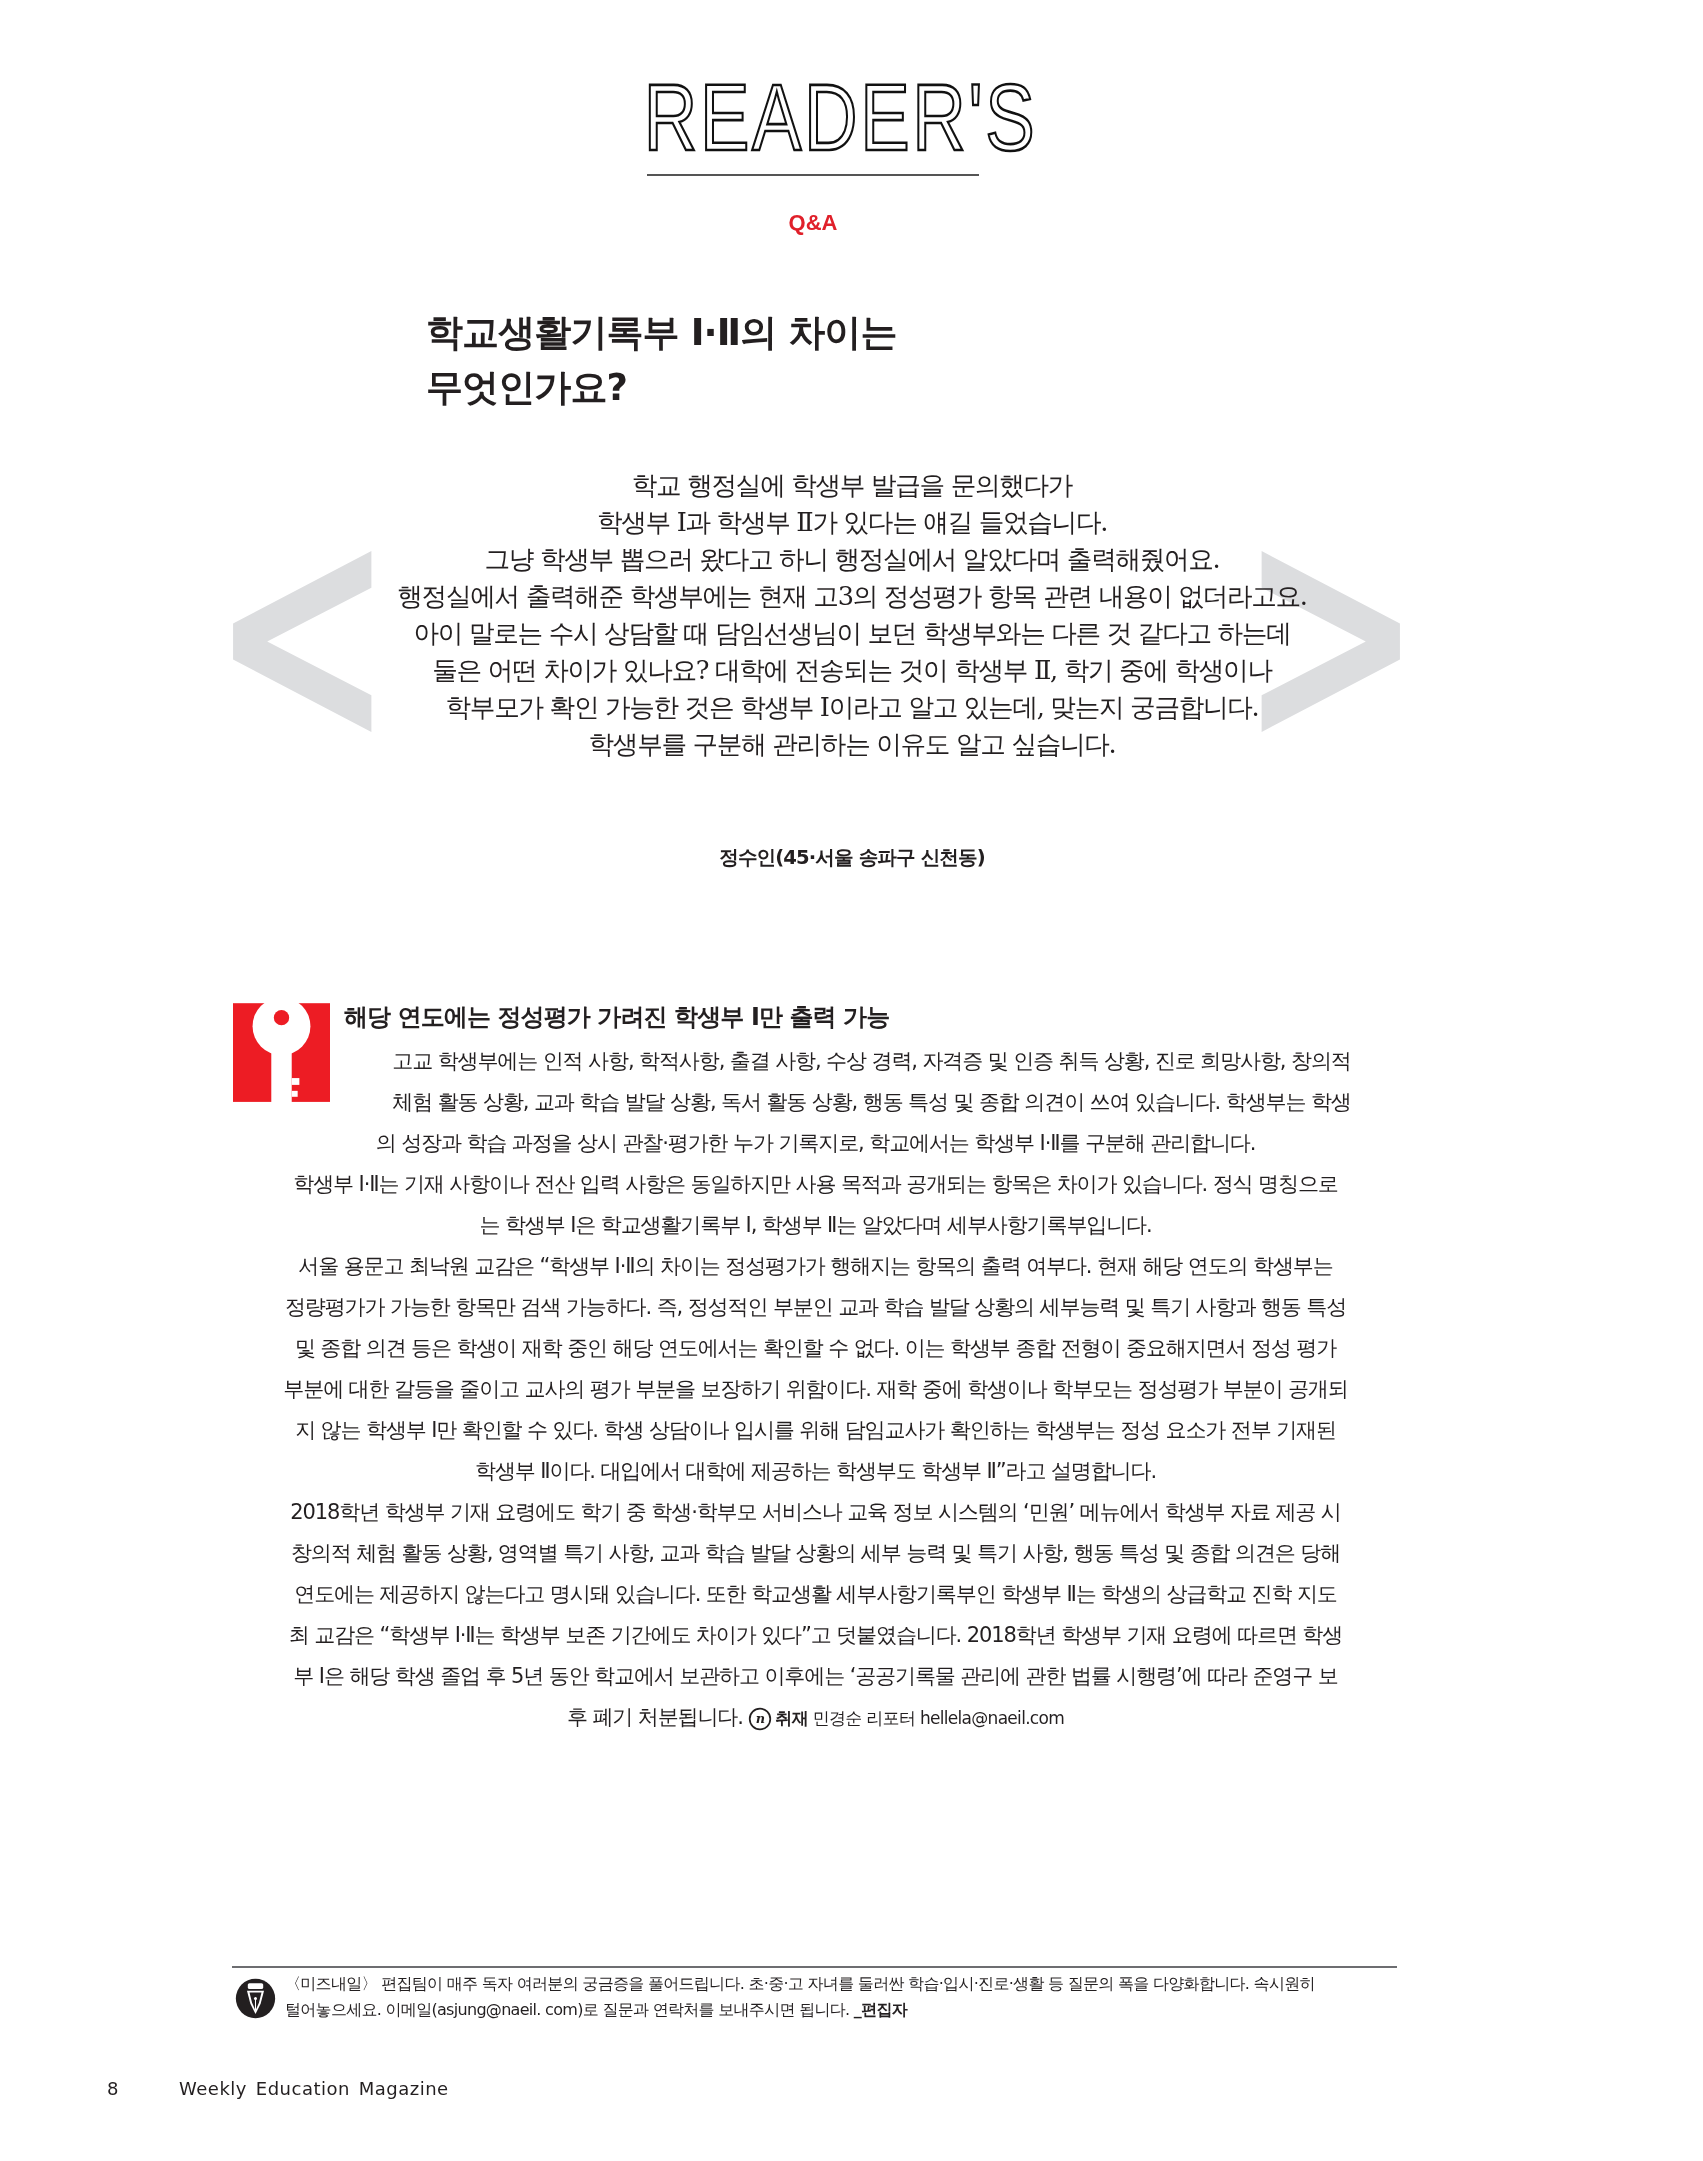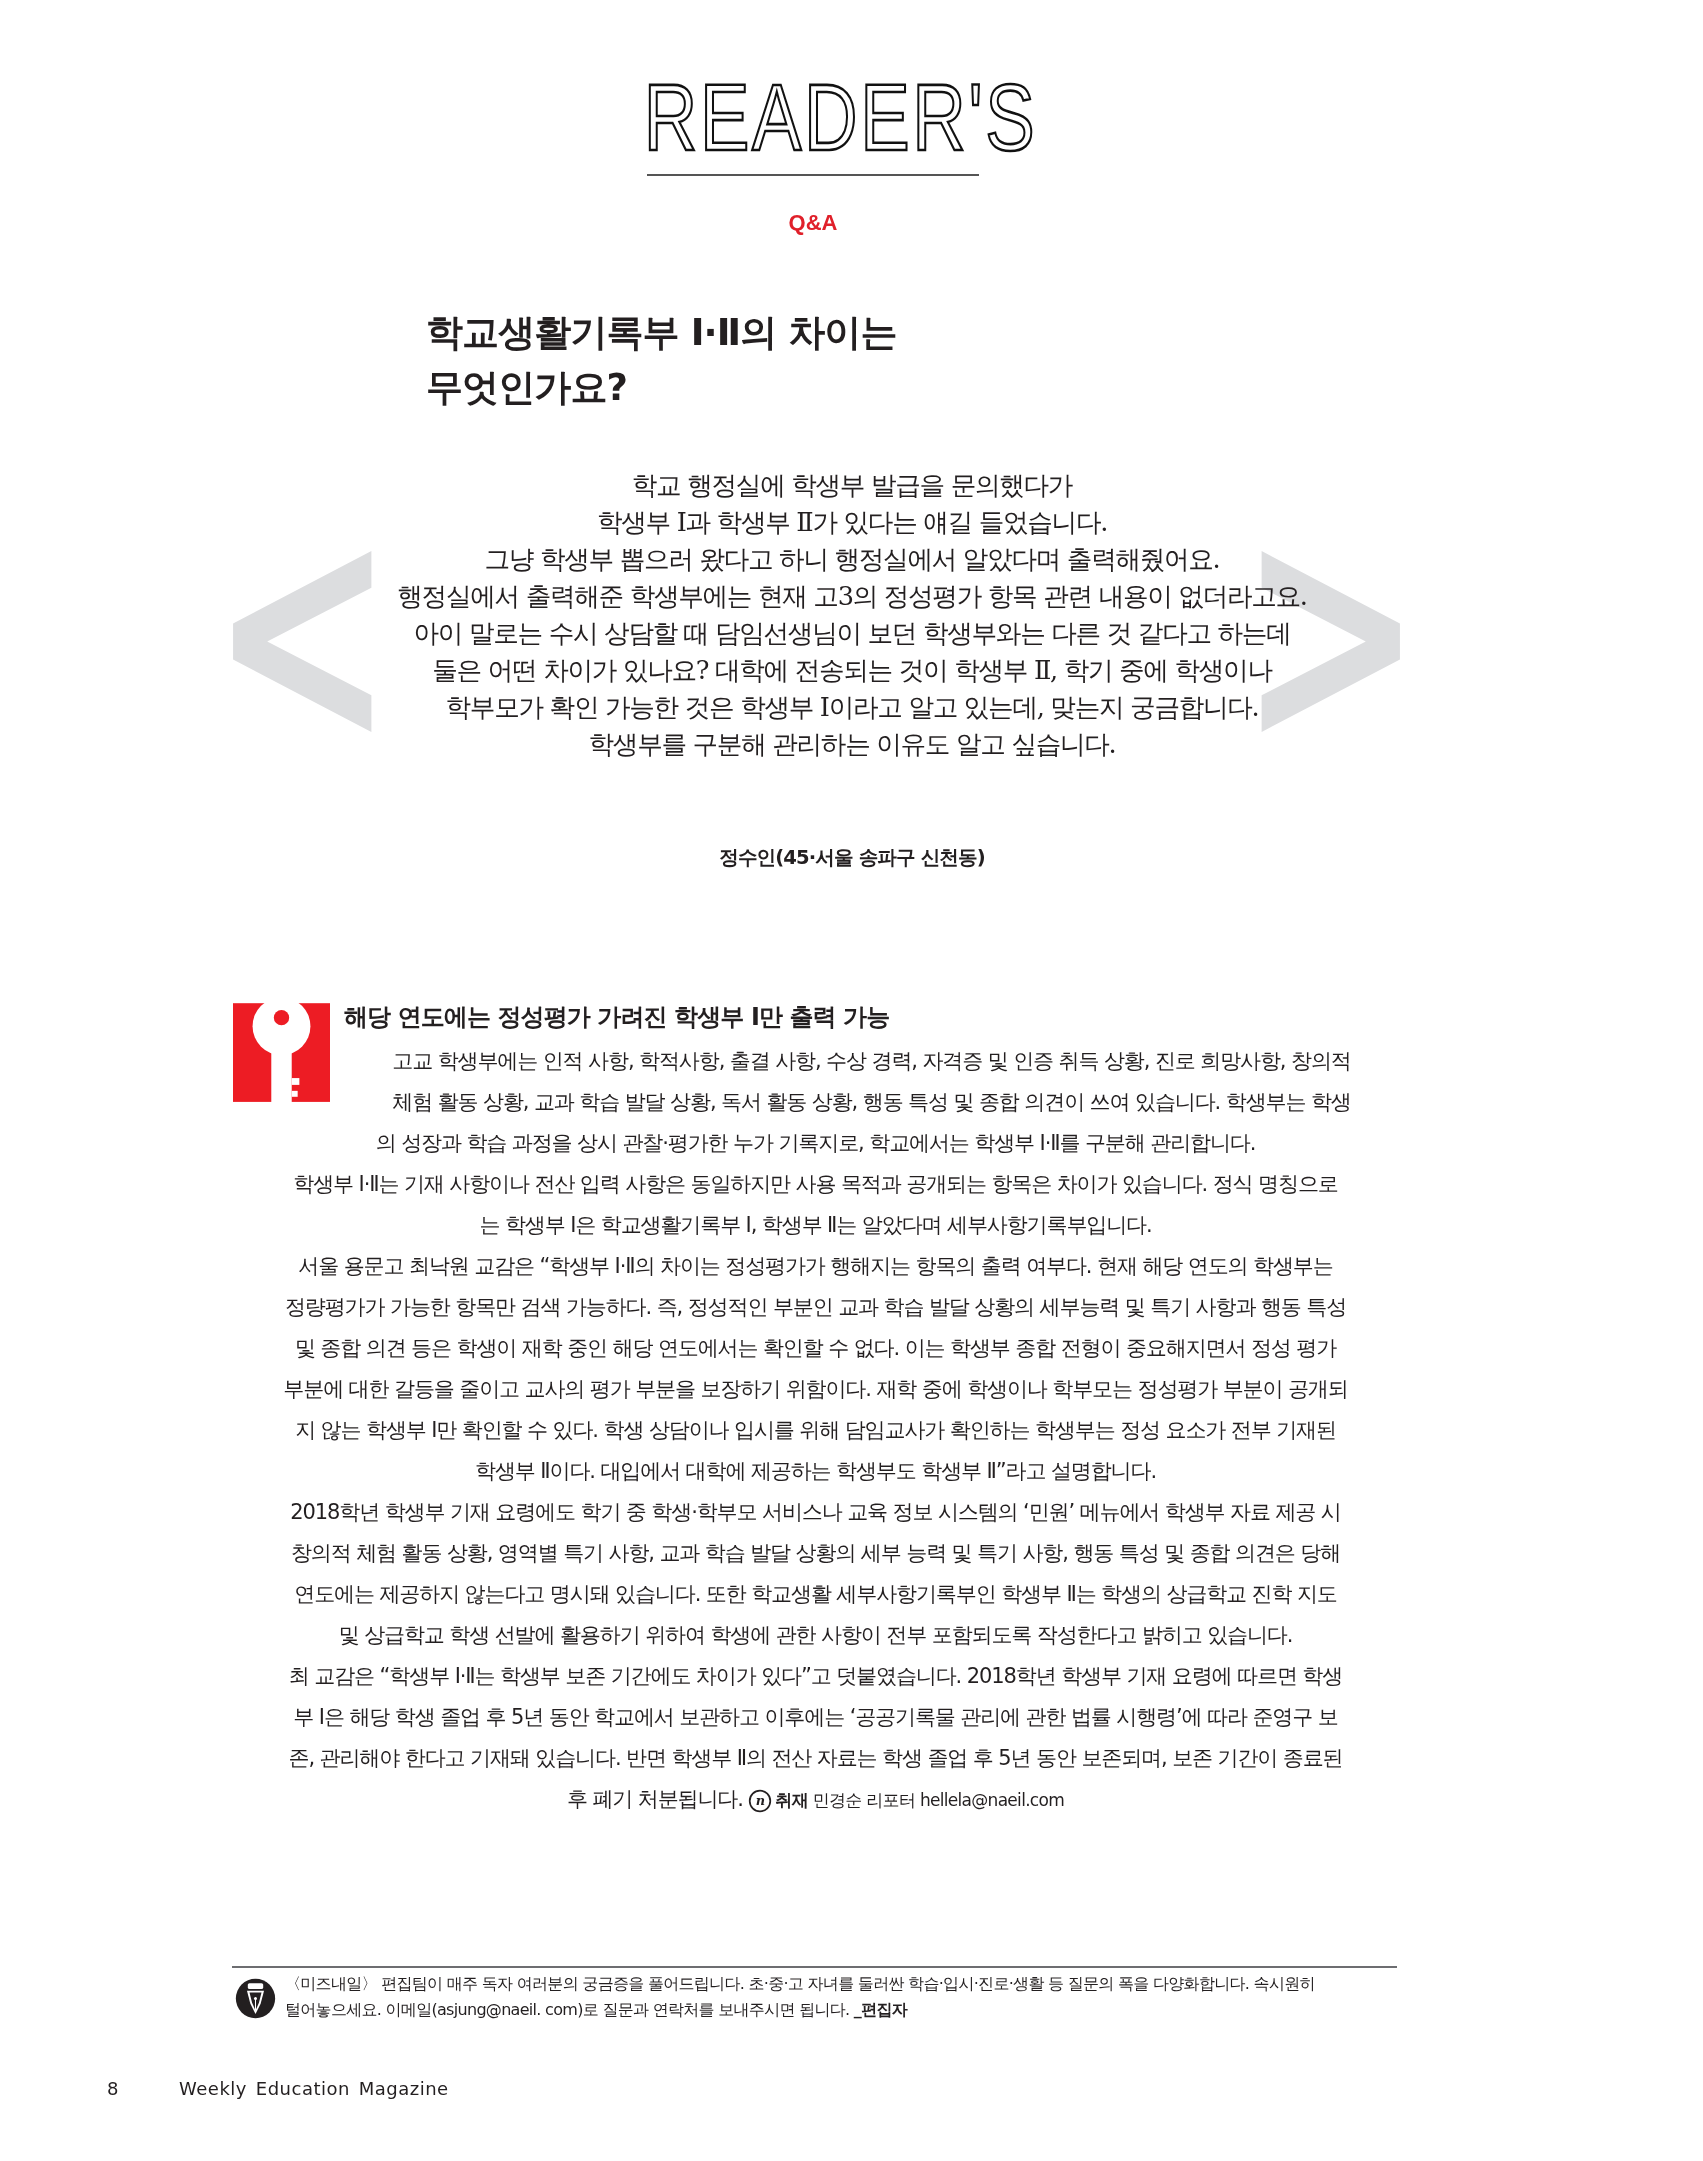--- a/index.html
+++ b/index.html
@@ -117,24 +117,22 @@
   <span class="a-line">는 학생부 Ⅰ은 학교생활기록부 Ⅰ, 학생부 Ⅱ는 알았다며 세부사항기록부입니다.</span>
   <span class="a-line">서울 용문고 최낙원 교감은 “학생부 Ⅰ·Ⅱ의 차이는 정성평가가 행해지는 항목의 출력 여부다. 현재 해당 연도의 학생부는</span>
   <span class="a-line">정량평가가 가능한 항목만 검색 가능하다. 즉, 정성적인 부분인 교과 학습 발달 상황의 세부능력 및 특기 사항과 행동 특성</span>
   <span class="a-line">및 종합 의견 등은 학생이 재학 중인 해당 연도에서는 확인할 수 없다. 이는 학생부 종합 전형이 중요해지면서 정성 평가</span>
   <span class="a-line">부분에 대한 갈등을 줄이고 교사의 평가 부분을 보장하기 위함이다. 재학 중에 학생이나 학부모는 정성평가 부분이 공개되</span>
   <span class="a-line">지 않는 학생부 Ⅰ만 확인할 수 있다. 학생 상담이나 입시를 위해 담임교사가 확인하는 학생부는 정성 요소가 전부 기재된</span>
   <span class="a-line">학생부 Ⅱ이다. 대입에서 대학에 제공하는 학생부도 학생부 Ⅱ”라고 설명합니다.</span>
   <span class="a-line">2018학년 학생부 기재 요령에도 학기 중 학생·학부모 서비스나 교육 정보 시스템의 ‘민원’ 메뉴에서 학생부 자료 제공 시</span>
   <span class="a-line">창의적 체험 활동 상황, 영역별 특기 사항, 교과 학습 발달 상황의 세부 능력 및 특기 사항, 행동 특성 및 종합 의견은 당해</span>
   <span class="a-line">연도에는 제공하지 않는다고 명시돼 있습니다. 또한 학교생활 세부사항기록부인 학생부 Ⅱ는 학생의 상급학교 진학 지도</span>
-  <span class="a-line">및 상급학교 학생 선발에 활용하기 위하여 학생에 관한 사항이 전부 포함되도록 작성한다고 밝히고 있습니다.</span>
   <span class="a-line">최 교감은 “학생부 Ⅰ·Ⅱ는 학생부 보존 기간에도 차이가 있다”고 덧붙였습니다. 2018학년 학생부 기재 요령에 따르면 학생</span>
   <span class="a-line">부 Ⅰ은 해당 학생 졸업 후 5년 동안 학교에서 보관하고 이후에는 ‘공공기록물 관리에 관한 법률 시행령’에 따라 준영구 보</span>
-  <span class="a-line">존, 관리해야 한다고 기재돼 있습니다. 반면 학생부 Ⅱ의 전산 자료는 학생 졸업 후 5년 동안 보존되며, 보존 기간이 종료된</span>
   <span class="a-line"><span>후 폐기 처분됩니다.</span><span class="byline"><svg class="byline-icon" viewBox="0 0 28 28" style="font-size:20px">
           <circle cx="14" cy="14" r="12" fill="none" stroke="#231f20" stroke-width="2"></circle>
           <text x="14" y="19" text-anchor="middle" font-family="DejaVu Serif, serif" font-style="italic" font-weight="700" font-size="15" fill="#231f20">n</text>
         </svg><span class="byline-label">취재</span> <span>민경순 리포터 hellela@naeil.com</span></span></span>
 </div>
 
 <div class="note-rule"></div>
 <svg class="pen-icon" viewBox="0 0 48 48">
   <circle cx="24" cy="24" r="23" fill="#231f20"></circle>
   <rect x="15" y="6" width="18" height="7" rx="2" fill="#ffffff"></rect>

